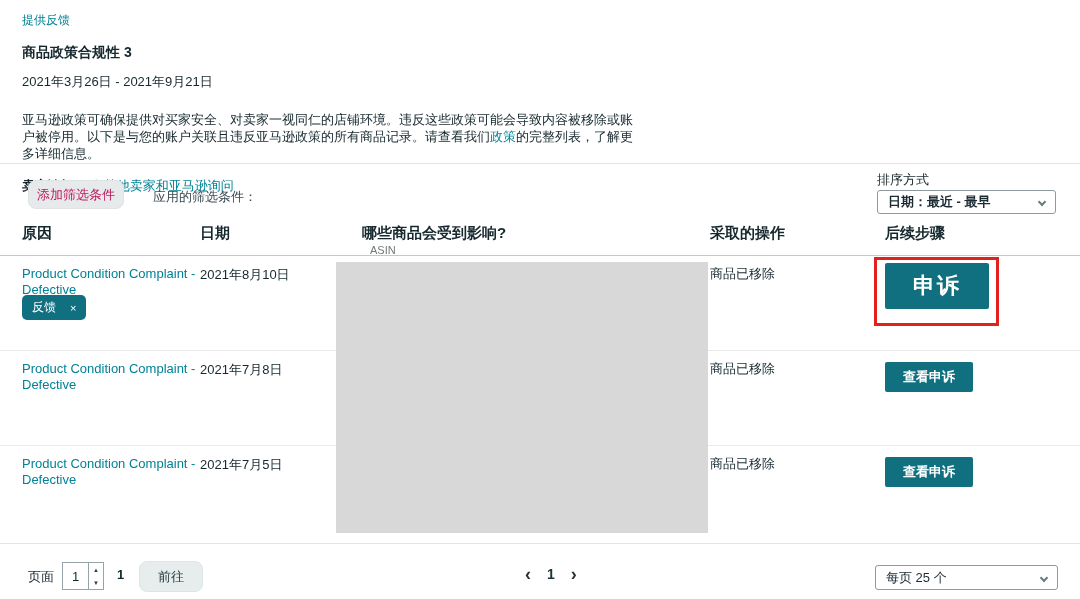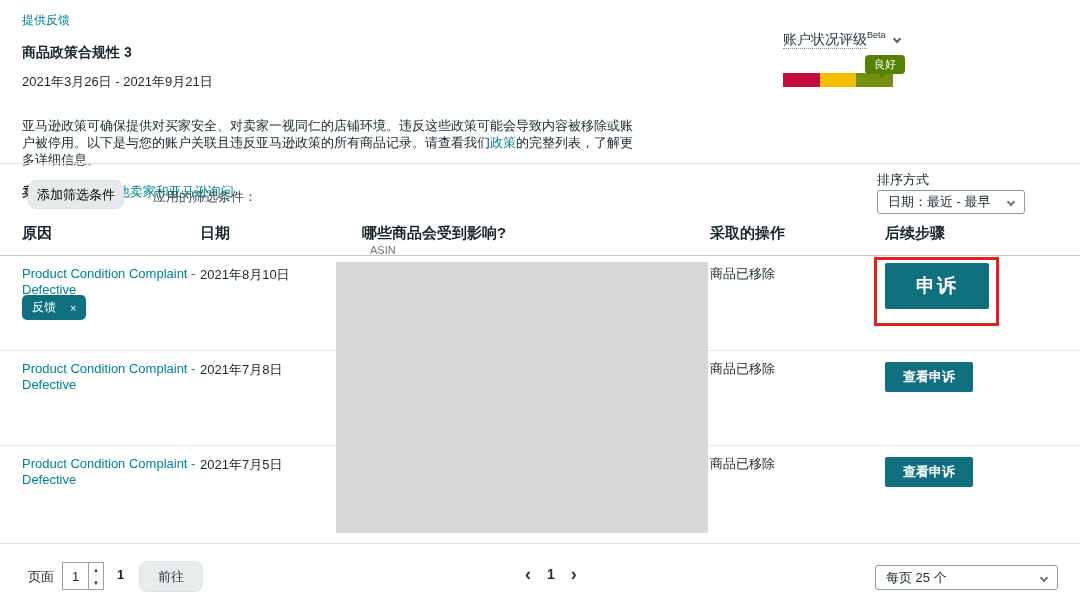--- a/index.html
+++ b/index.html
@@ -10,48 +10,48 @@
   .bold { font-weight:bold; }
 
   
   .header { position:absolute; left:22px; top:12px; width:660px; }
   .title-row { display:flex; align-items:baseline; gap:10px; }
   .title-row h1 { font-size:23px; font-weight:600; color:#17262c; letter-spacing:.5px; }
   .feedback { font-size:12px; }
   .subtitle { margin-top:15px; font-size:14px; font-weight:bold; }
   .daterange { margin-top:11px; font-size:13px; }
   .goal { margin-top:9px; font-size:13px; }
-  .desc { margin-top:26px; font-size:13px; line-height:17px; width:618px; }
+  .desc { margin-top:20px; font-size:13px; line-height:17px; width:618px; }
   .forum { margin-top:15px; font-size:13px; }
 
   
   .health { position:absolute; left:783px; top:30px; width:120px; }
   .health-label-row { font-size:14px; color:#2a3b42; cursor:pointer; white-space:nowrap; }
   .health-label { border-bottom:1px dotted #8a9596; padding-bottom:1px; }
   .health sup { font-size:9px; }
   .chev { display:inline-block; width:6px; height:6px; border-right:2px solid #56676d; border-bottom:2px solid #56676d; transform:rotate(45deg); margin-left:5px; margin-bottom:2px; }
   .health-bar-wrap { position:relative; margin-top:24px; width:110px; height:14px; }
   .health-bar { display:flex; width:110px; height:14px; }
   .seg { height:14px; }
   .seg.red { width:37px; }
   .seg.yellow { width:36px; }
   .seg.green { width:37px; }
   .health-badge { position:absolute; top:-18px; left:82px; padding:2px 9px; border-radius:4px; color:#fff; font-size:11px; white-space:nowrap; z-index:2; }
   .health-badge::after { content:""; position:absolute; left:12px; bottom:-4px; width:0; height:0; border-left:5px solid transparent; border-right:5px solid transparent; border-top:5px solid #568203; }
 
   
   .content-divider { position:absolute; left:0; top:163px; width:1080px; border-top:1px solid #e2e5e6; }
-  .btn-gray { position:absolute; left:28px; top:180px; width:96px; height:29px; background:#e7eaea; border:1px solid #dfe3e3; border-radius:8px; font-size:13px; color:#000000; font-family:inherit; cursor:pointer; }
+  .btn-gray { position:absolute; left:28px; top:180px; width:96px; height:29px; background:#e7eaea; border:1px solid #dfe3e3; border-radius:8px; font-size:13px; color:#be185d; font-family:inherit; cursor:pointer; }
   .applied-label { position:absolute; left:153px; top:188px; font-size:13px; color:#3a4b52; }
   .pill { position:absolute; left:240px; top:184px; height:25px; display:inline-flex; align-items:center; gap:12px; padding:0 12px; border:1px solid #46818e; border-radius:14px; background:#fff; font-size:12px; cursor:pointer; }
   .pill-x { font-size:13px; font-weight:bold; color:#17262b; cursor:pointer; }
   .sort-label { position:absolute; left:877px; top:171px; font-size:13px; }
   .select { position:absolute; display:flex; align-items:center; justify-content:space-between; border:1px solid #8d9a9e; border-radius:3px; background:#fff; font-size:13px; padding:0 10px; cursor:pointer; color:#1b2b33; }
   .select .chev { border-color:#6b7c82; margin-bottom:0; }
-  .sort-select { left:877px; top:190px; width:148px; height:24px; }
+  .sort-select { left:877px; top:190px; width:179px; height:24px;font-weight:bold; }
   .perpage-select { left:875px; top:565px; width:183px; height:25px; }
 
   
   .thead { position:absolute; left:0; top:222px; width:1080px; height:34px; border-bottom:1px solid #c3c7c9; font-size:15px; font-weight:bold; }
   .th { position:absolute; top:2px; white-space:nowrap; }
   .th.c1{left:22px} .th.c2{left:200px} .th.c3{left:362px} .th.c4{left:710px} .th.c5{left:885px}
   .th-sub { position:absolute; left:370px; top:22px; font-size:11px; font-weight:normal; color:#6e7878; }
 
   .row { position:absolute; left:0; width:1080px; }
   .row2, .row3 { border-top:1px solid #e7e9ea; }
@@ -60,21 +60,21 @@
   .row3 { top:445px; height:98px; }
   .bottom-divider { position:absolute; left:0; top:543px; width:1080px; border-top:1px solid #e2e5e6; }
 
   .cell-reason { position:absolute; left:22px; top:10px; width:180px; font-size:13px; line-height:16px; }
   .cell-date { position:absolute; left:200px; top:10px; font-size:13px; }
   .cell-action { position:absolute; left:710px; top:9px; font-size:13px; }
   .row-badge { position:absolute; left:22px; top:39px; display:inline-flex; align-items:center; gap:14px; background:#10707f; color:#fff; font-size:12px; padding:4px 10px; border-radius:5px; cursor:pointer; }
   .row-badge .x { font-size:11px; }
 
   .btn-teal { background:#10707f; color:#fff; border:none; border-radius:2px; font-family:inherit; font-weight:bold; cursor:pointer; position:absolute; }
-  .btn-appeal { left:885px; top:7px; width:104px; height:46px; font-size:19px; letter-spacing:2px; }
+  .btn-appeal { left:885px; top:7px; width:104px; height:46px; font-size:22px; letter-spacing:2px; }
   .btn-view { left:885px; top:11px; width:88px; height:30px; font-size:13px; }
   .red-box { position:absolute; left:874px; top:1px; width:125px; height:69px; border:3px solid #e3211c; z-index:6; pointer-events:none; }
 
   .redaction { position:absolute; left:336px; top:262px; width:372px; height:271px; background:#d8d8d8; z-index:5; }
 
   
   .page-label { position:absolute; left:28px; top:568px; font-size:13px; }
   .page-input { position:absolute; left:62px; top:562px; width:42px; height:28px; border:1px solid #97a4a7; background:#fff; display:flex; }
   .page-input .val { flex:1; display:flex; align-items:center; justify-content:center; font-size:13px; }
   .spinner { width:15px; border-left:1px solid #97a4a7; display:flex; flex-direction:column; }
@@ -96,34 +96,20 @@
     </div>
     <div class="subtitle">商品政策合规性 3</div>
     <div class="daterange">2021年3月26日 - 2021年9月21日</div>
     <p class="desc"><span>亚马逊政策可确保提供对买家安全、对卖家一视同仁的店铺环境。违反这些政策可能会导致内容被移除或账户被停用。以下是与您的账户关联且违反亚马逊政策的所有商品记录。请查看我们</span><a class="link">政策</a><span>的完整列表，了解更多详细信息。</span></p>
     <div class="forum">
       <span class="bold">卖家论坛：</span>
       <a class="link">向其他卖家和亚马逊询问</a>
     </div>
   </div>
 
-  <div class="health">
-    <div class="health-label-row">
-      <span class="health-label">账户状况评级</span><sup>Beta</sup>
-      <span class="chev"></span>
-    </div>
-    <div class="health-bar-wrap">
-      <div class="health-badge" style="background:#568203">良好</div>
-      <div class="health-bar">
-        <div class="seg red" style="background:#c40c3c"></div>
-        <div class="seg yellow" style="background:#efc100"></div>
-        <div class="seg green" style="background:#748f11"></div>
-      </div>
-    </div>
-  </div>
 
   <div class="content-divider"></div>
 
   <button class="btn-gray">添加筛选条件</button>
   <span class="applied-label">应用的筛选条件：</span>
   <div class="sort-label">排序方式</div>
   <div class="select sort-select">
     <span>日期：最近 - 最早</span>
     <span class="chev"></span>
   </div>

